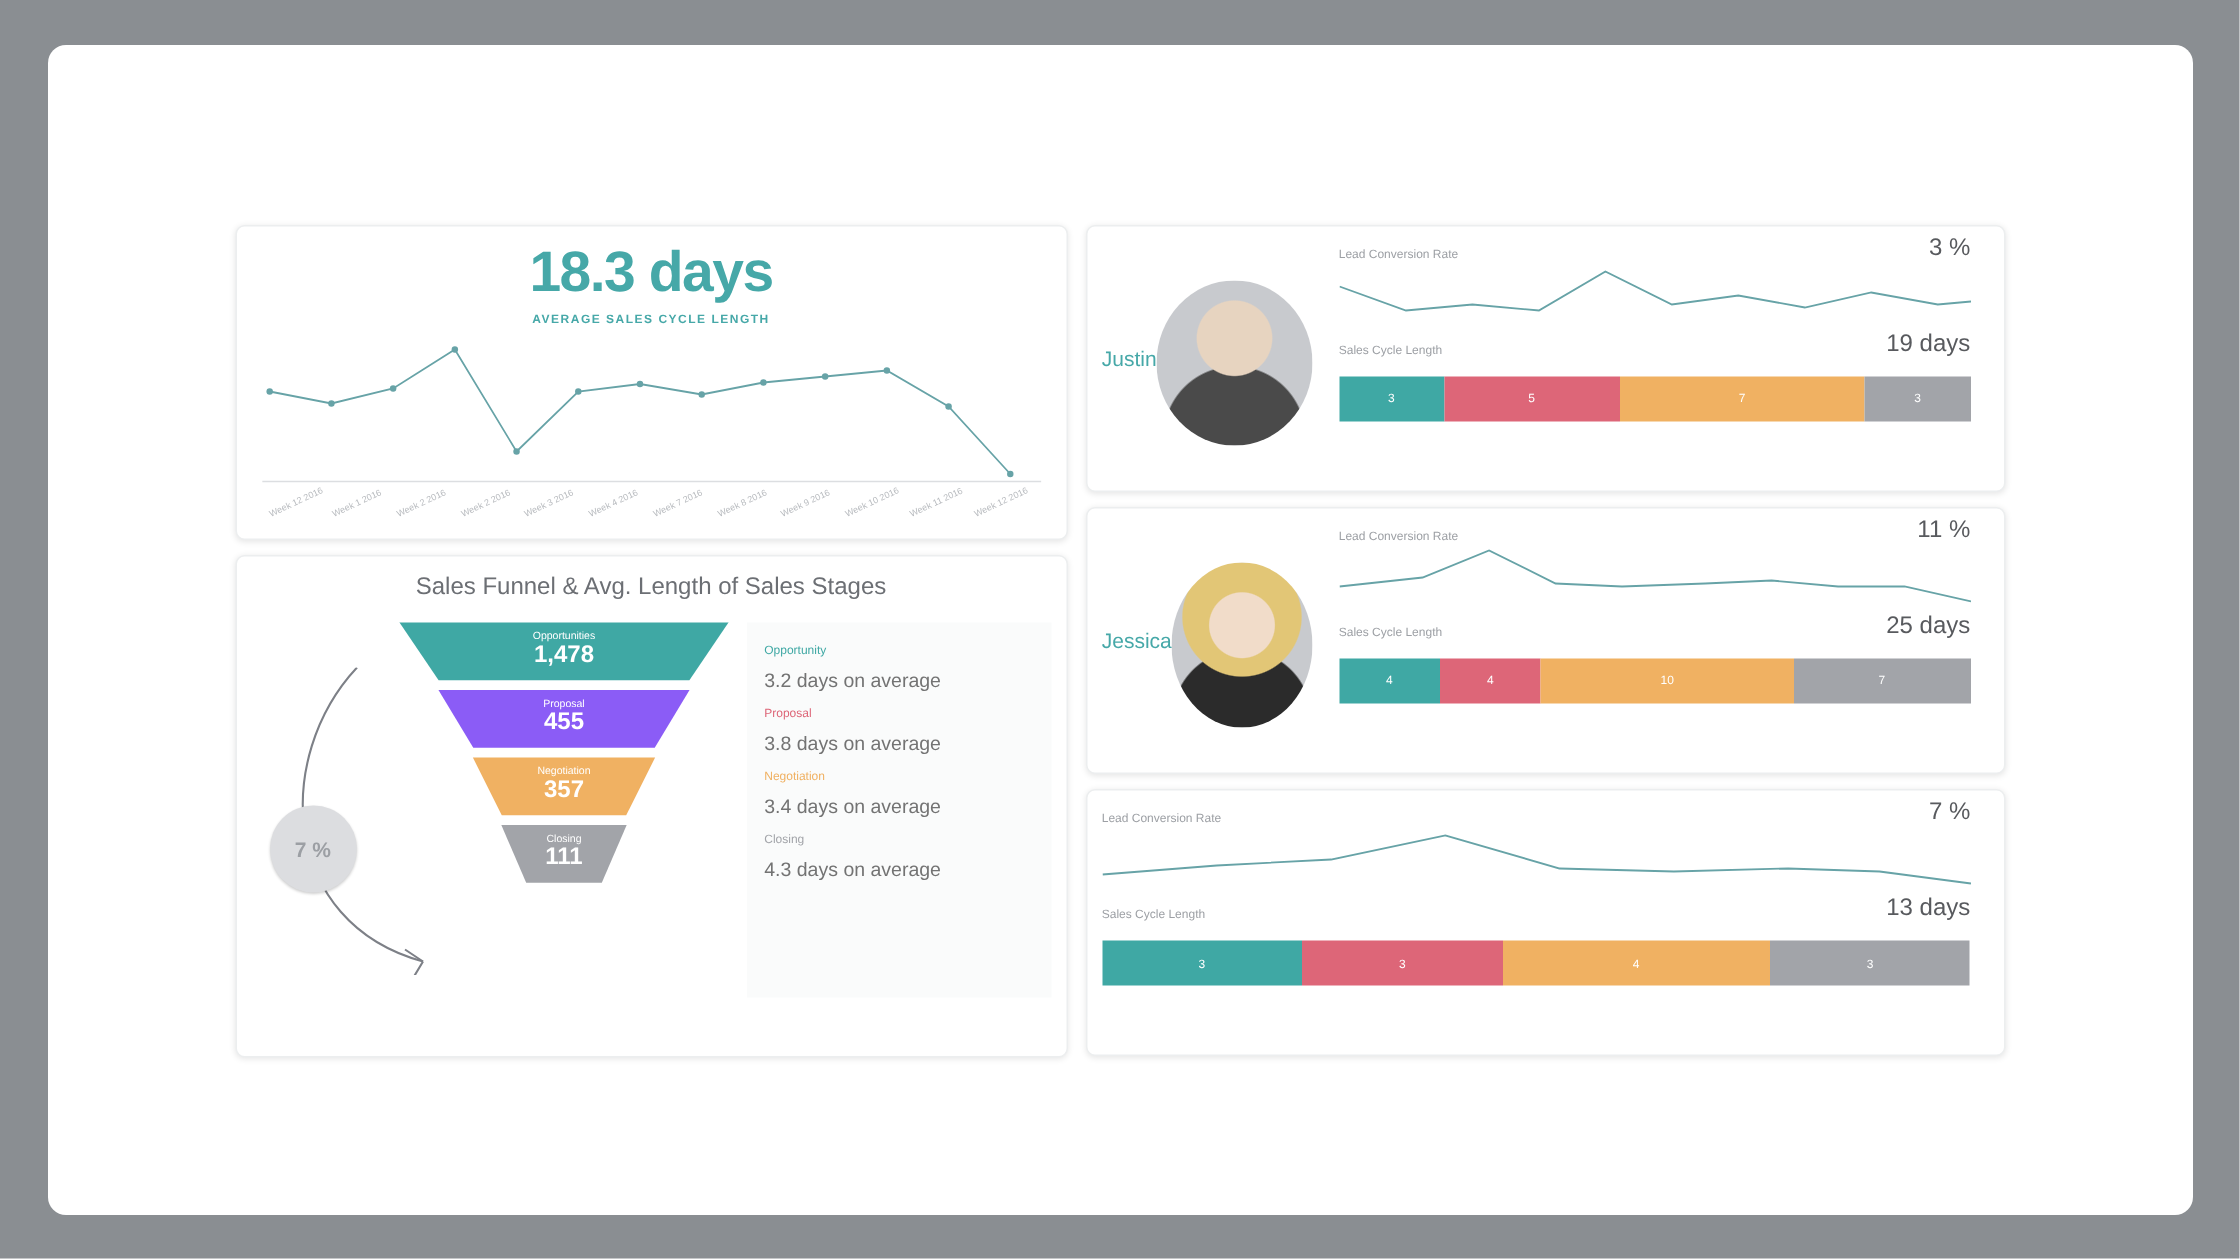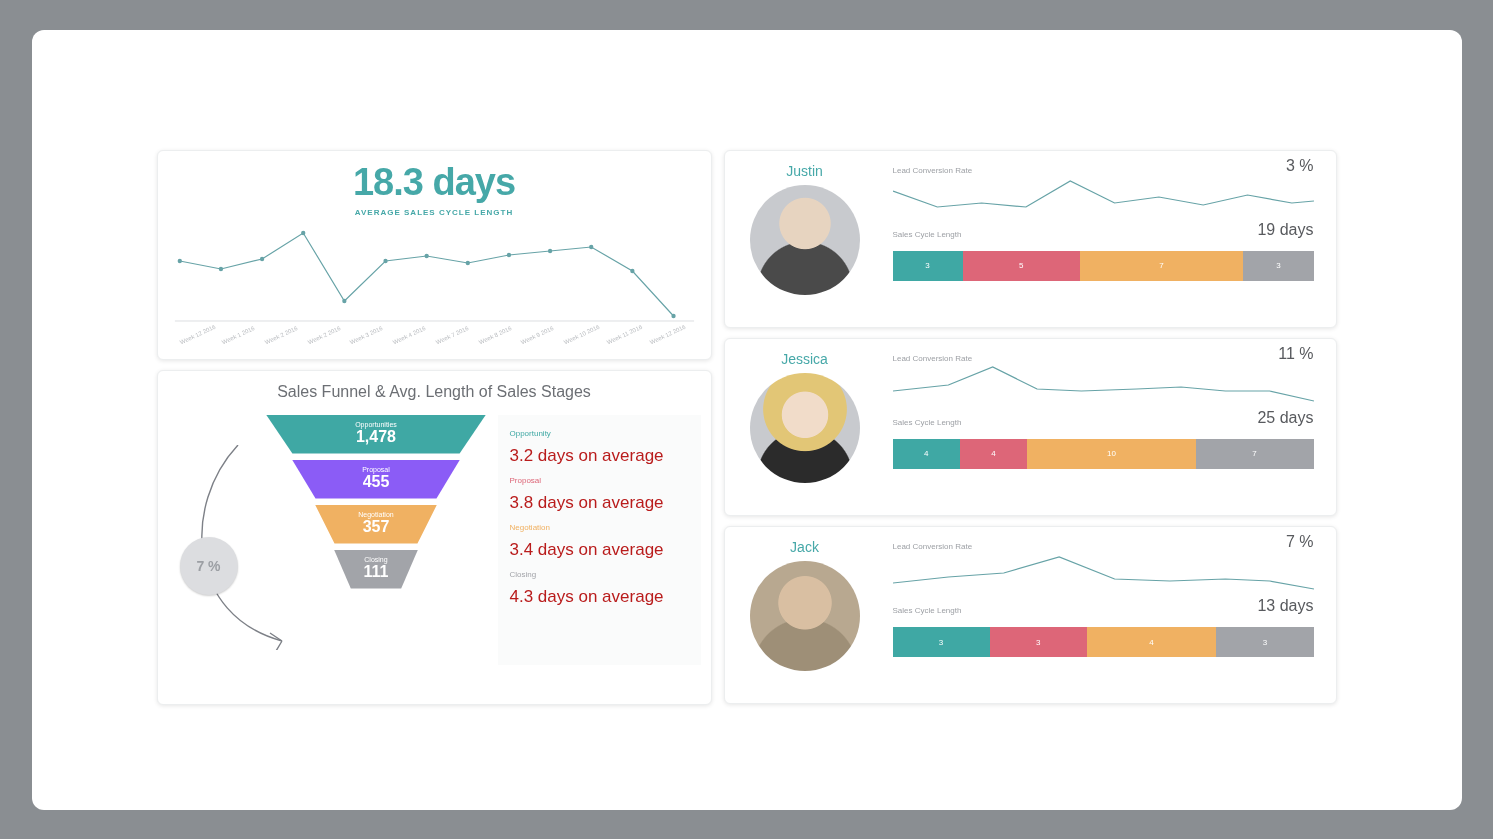--- a/index.html
+++ b/index.html
@@ -129,37 +129,37 @@
   .st3 { width: 84px;  background: #a2a4a9; clip-path: polygon(0 0,100% 0,80% 100%,20% 100%); }
   .stage .lab { font-size: 7px; padding-top: 2px; }
   .stage .val { font-size: 16px; font-weight: 600; }
 
   .funnel-stats {
     flex: 1;
     background: #fafbfb;
     padding: 8px 12px 8px 12px;
   }
   .fstat-label { font-size: 8px; font-weight: 400; margin-top: 6px; }
-  .fstat-value { font-size: 17px; color: #b91c1c; margin: 8px 0 10px 0; }
+  .fstat-value { font-size: 13px; color: #737373; margin: 8px 0 10px 0; }
   .c0 { color: #3fa8a4; }
   .c1 { color: #dd6678; }
   .c2 { color: #f0b162; }
   .c3 { color: #a2a4a9; }
 
   
   .person-card {
     flex: 1;
     display: flex;
     padding: 6px 22px 6px 10px;
     gap: 18px;
     align-items: stretch;
   }
   .person-left {
     width: 140px;
-    display: flex; flex-direction: column; align-items: center;
+    display: flex; flex-direction: row; align-items: center;
     padding-top: 6px;
   }
   .person-name { color: #46a8a8; font-size: 14px; margin-bottom: 6px; }
   .avatar {
     width: 110px; height: 110px; border-radius: 50%;
     background: #c8cace;
     background-image: radial-gradient(circle at 50% 35%, #e7d4c0 0, #e7d4c0 28%, transparent 29%),
                       radial-gradient(circle at 50% 95%, #4a4a4a 0, #4a4a4a 40%, transparent 41%);
   }
   .avatar.f {
@@ -338,24 +338,20 @@
           <div class="segbar">
             <div class="seg s0" style="flex:4">4</div>
             <div class="seg s1" style="flex:4">4</div>
             <div class="seg s2" style="flex:10">10</div>
             <div class="seg s3" style="flex:7">7</div>
           </div>
         </div>
       </div>
 
       <div class="card person-card">
-        <div class="person-left">
-          <div class="person-name">Jack</div>
-          <div class="avatar m2"></div>
-        </div>
         <div class="person-right">
           <div class="metric-row">
             <span class="metric-lab">Lead Conversion Rate</span>
             <span class="metric-val">7 %</span>
           </div>
           <svg class="person-spark" viewBox="0 0 380 46" preserveAspectRatio="none">
             <polyline class="spark" points="0,34 50,28 100,24 150,8 200,30 250,32 300,30 340,32 380,40"></polyline>
           </svg>
           <div class="metric-row2">
             <span class="metric-lab">Sales Cycle Length</span>

